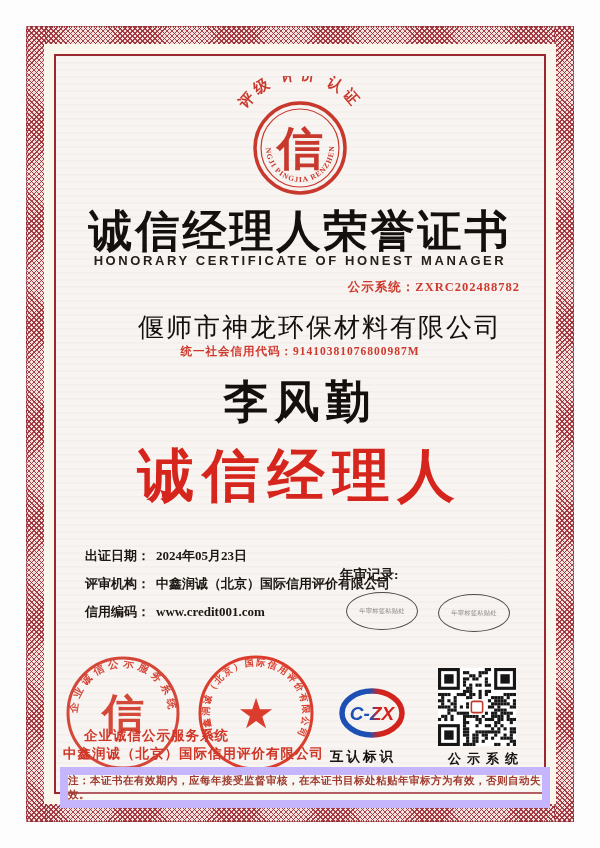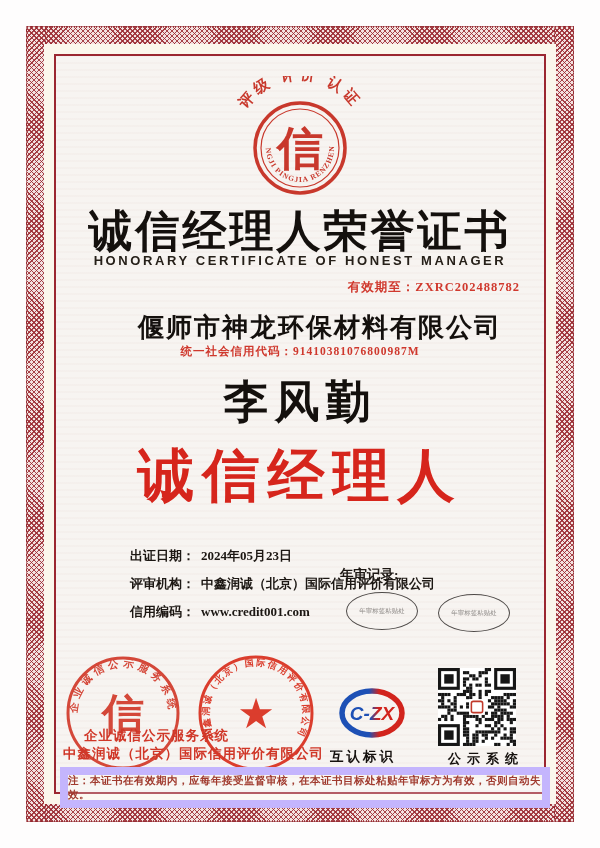--- a/index.html
+++ b/index.html
@@ -26,29 +26,29 @@
   .ctr{left:0;right:0;text-align:center;}
   .nw{white-space:nowrap;}
 
   .emblem{left:204px;top:76px;}
 
   .title-cn{top:202px;font-size:44px;font-weight:800;color:#14100d;letter-spacing:3px;}
   .title-en{top:253px;font-size:13px;font-weight:700;color:#262019;letter-spacing:2.6px;
     font-family:"Liberation Sans","DejaVu Sans",sans-serif;}
   .credit{right:80px;top:279px;font-size:12.5px;font-weight:700;color:#d0392e;letter-spacing:1px;}
 
-  .company{top:310px;font-size:26px;font-weight:700;color:#14100d;letter-spacing:2px;padding-left:40px;}
+  .company{top:310px;font-size:26px;font-weight:400;color:#14100d;letter-spacing:2px;padding-left:40px;}
   .uscc{top:344px;font-size:11.5px;font-weight:700;color:#cf382d;letter-spacing:1px;}
 
   .person{top:372px;font-size:45px;font-weight:800;color:#14100d;letter-spacing:6px;}
   .honor{top:438px;font-size:57px;font-weight:800;color:#d6251c;letter-spacing:8px;}
 
   .details{left:85px;top:547px;font-size:13px;color:#1c1713;}
   .drow{margin-bottom:10px;font-weight:700;white-space:nowrap;}
-  .dlabel{margin-right:6px;margin-left:45px;}
+  .dlabel{margin-right:6px;}
 
   .ar-label{left:340px;top:566px;font-size:13.5px;font-weight:700;color:#1c1713;}
   .sticker{border:1.5px solid #4e4a48;border-radius:50%;display:flex;align-items:center;
     justify-content:center;font-size:6.5px;color:#8f8b88;background:transparent;}
   .stk1{left:346px;top:592px;width:70px;height:36px;}
   .stk2{left:438px;top:594px;width:70px;height:36px;}
 
   .seal{opacity:.93;}
   .seal-l{left:64px;top:654px;}
   .seal-r{left:196px;top:653px;}
@@ -91,21 +91,21 @@
     </text>
     <text font-size="7.5" font-weight="bold" fill="#c8382c" letter-spacing="1">
       <textPath href="#arcEn" startOffset="50%" text-anchor="middle">PINGJI PINGJIA RENZHENG</textPath>
     </text>
   </svg>
 
   <div class="abs ctr title-en nw">HONORARY CERTIFICATE OF HONEST MANAGER</div>
   <div class="abs ctr title-cn nw">诚信经理人荣誉证书</div>
 
   <div class="abs credit nw">
-    <span>有效期至：</span><span>ZXRC202488782</span>
+    <span>公示系统：</span><span>ZXRC202488782</span>
   </div>
 
   <div class="abs ctr company nw">偃师市神龙环保材料有限公司</div>
   <div class="abs ctr uscc nw">
     <span>统一社会信用代码：</span><span>91410381076800987M</span>
   </div>
 
   <div class="abs ctr person nw">李风勤</div>
   <div class="abs ctr honor nw">诚信经理人</div>
 

